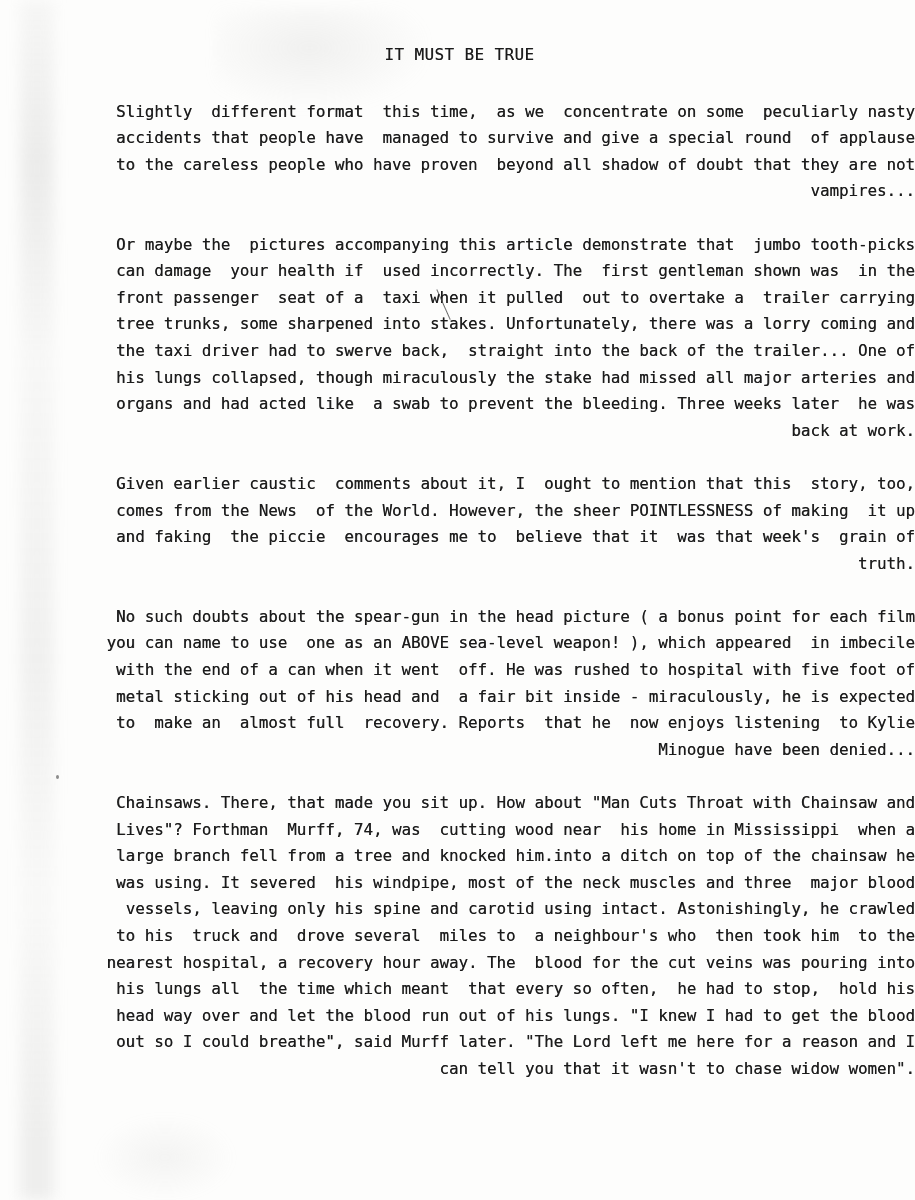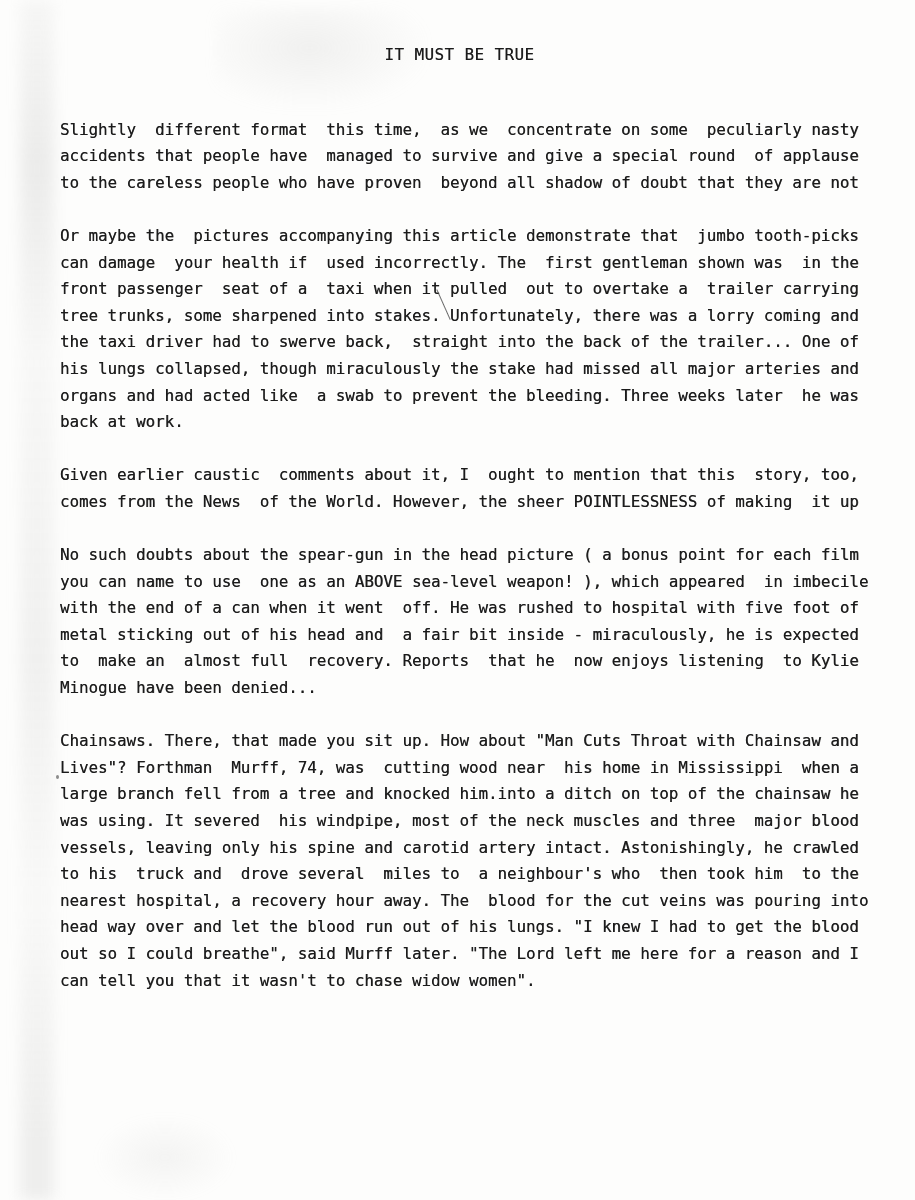--- a/index.html
+++ b/index.html
@@ -78,28 +78,29 @@
     box-sizing: border-box;
     color: #1b1b1b;
     font-size: 15.8px;
     line-height: 26.6px;
     filter: blur(0.24px);
   }
   .doc-title {
     width: 799px;
     text-align: center;
     white-space: pre;
-    margin: 0 0 48px 0;
+    margin: 0 0 30px 0;
     font-weight: normal;
     font-size: 15.8px;
     letter-spacing: 0.5px;
     text-shadow: 0.3px 0 rgba(27,27,27,0.75);
   }
   .para {
     margin: 0 0 26.6px 0;
+    text-align: right;
   }
   .line {
     white-space: pre;
     text-shadow: 0.3px 0 rgba(27,27,27,0.75);
   }
 </style>
 </head>
 <body>
 
 <div class="scan-smudge-left"></div>
@@ -107,55 +108,59 @@
 <div class="scan-smudge-bottom"></div>
 
 <div class="page">
 
   <div class="doc-title">IT MUST BE TRUE</div>
 
   <div class="para">
     <div class="line">Slightly  different format  this time,  as we  concentrate on some  peculiarly nasty</div>
     <div class="line">accidents that people have  managed to survive and give a special round  of applause</div>
     <div class="line">to the careless people who have proven  beyond all shadow of doubt that they are not</div>
+    <div class="line">vampires...</div>
   </div>
 
   <div class="para">
     <div class="line">Or maybe the  pictures accompanying this article demonstrate that  jumbo tooth-picks</div>
     <div class="line">can damage  your health if  used incorrectly. The  first gentleman shown was  in the</div>
     <div class="line">front passenger  seat of a  taxi when it pulled  out to overtake a  trailer carrying</div>
     <div class="line">tree trunks, some sharpened into stakes. Unfortunately, there was a lorry coming and</div>
     <div class="line">the taxi driver had to swerve back,  straight into the back of the trailer... One of</div>
     <div class="line">his lungs collapsed, though miraculously the stake had missed all major arteries and</div>
     <div class="line">organs and had acted like  a swab to prevent the bleeding. Three weeks later  he was</div>
     <div class="line">back at work.</div>
   </div>
 
   <div class="para">
     <div class="line">Given earlier caustic  comments about it, I  ought to mention that this  story, too,</div>
     <div class="line">comes from the News  of the World. However, the sheer POINTLESSNESS of making  it up</div>
+    <div class="line">and faking  the piccie  encourages me to  believe that it  was that week's  grain of</div>
+    <div class="line">truth.</div>
   </div>
 
   <div class="para">
     <div class="line">No such doubts about the spear-gun in the head picture ( a bonus point for each film</div>
     <div class="line">you can name to use  one as an ABOVE sea-level weapon! ), which appeared  in imbecile</div>
     <div class="line">with the end of a can when it went  off. He was rushed to hospital with five foot of</div>
     <div class="line">metal sticking out of his head and  a fair bit inside - miraculously, he is expected</div>
     <div class="line">to  make an  almost full  recovery. Reports  that he  now enjoys listening  to Kylie</div>
     <div class="line">Minogue have been denied...</div>
   </div>
 
   <div class="para">
     <div class="line">Chainsaws. There, that made you sit up. How about "Man Cuts Throat with Chainsaw and</div>
     <div class="line">Lives"? Forthman  Murff, 74, was  cutting wood near  his home in Mississippi  when a</div>
     <div class="line">large branch fell from a tree and knocked him.into a ditch on top of the chainsaw he</div>
     <div class="line">was using. It severed  his windpipe, most of the neck muscles and three  major blood</div>
-    <div class="line">vessels, leaving only his spine and carotid artery intact. Astonishingly, he crawled</div>
+    <div class="line">vessels, leaving only his spine and carotid using intact. Astonishingly, he crawled</div>
     <div class="line">to his  truck and  drove several  miles to  a neighbour's who  then took him  to the</div>
     <div class="line">nearest hospital, a recovery hour away. The  blood for the cut veins was pouring into</div>
+    <div class="line">his lungs all  the time which meant  that every so often,  he had to stop,  hold his</div>
     <div class="line">head way over and let the blood run out of his lungs. "I knew I had to get the blood</div>
     <div class="line">out so I could breathe", said Murff later. "The Lord left me here for a reason and I</div>
     <div class="line">can tell you that it wasn't to chase widow women".</div>
   </div>
 
 </div>
 
 <div class="pen-mark"></div>
 <div class="ink-dot"></div>
 

